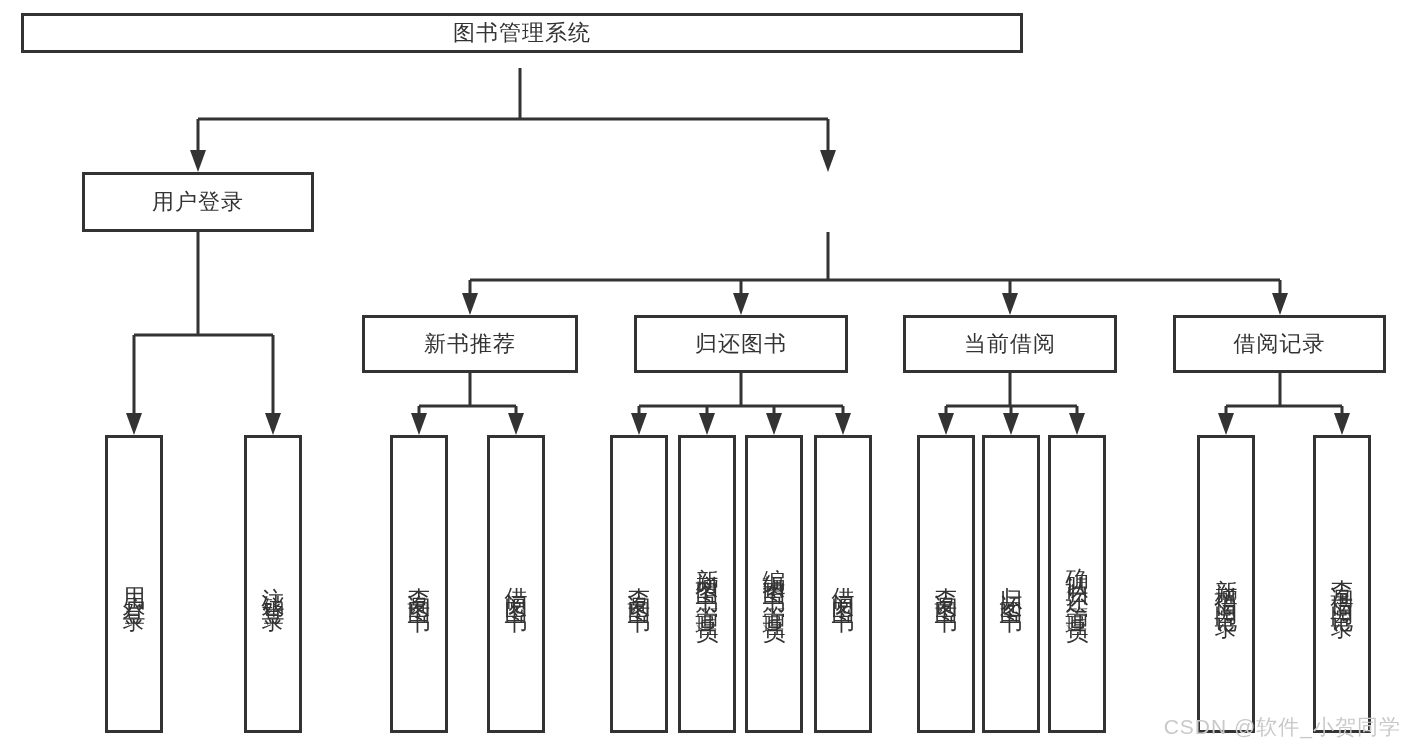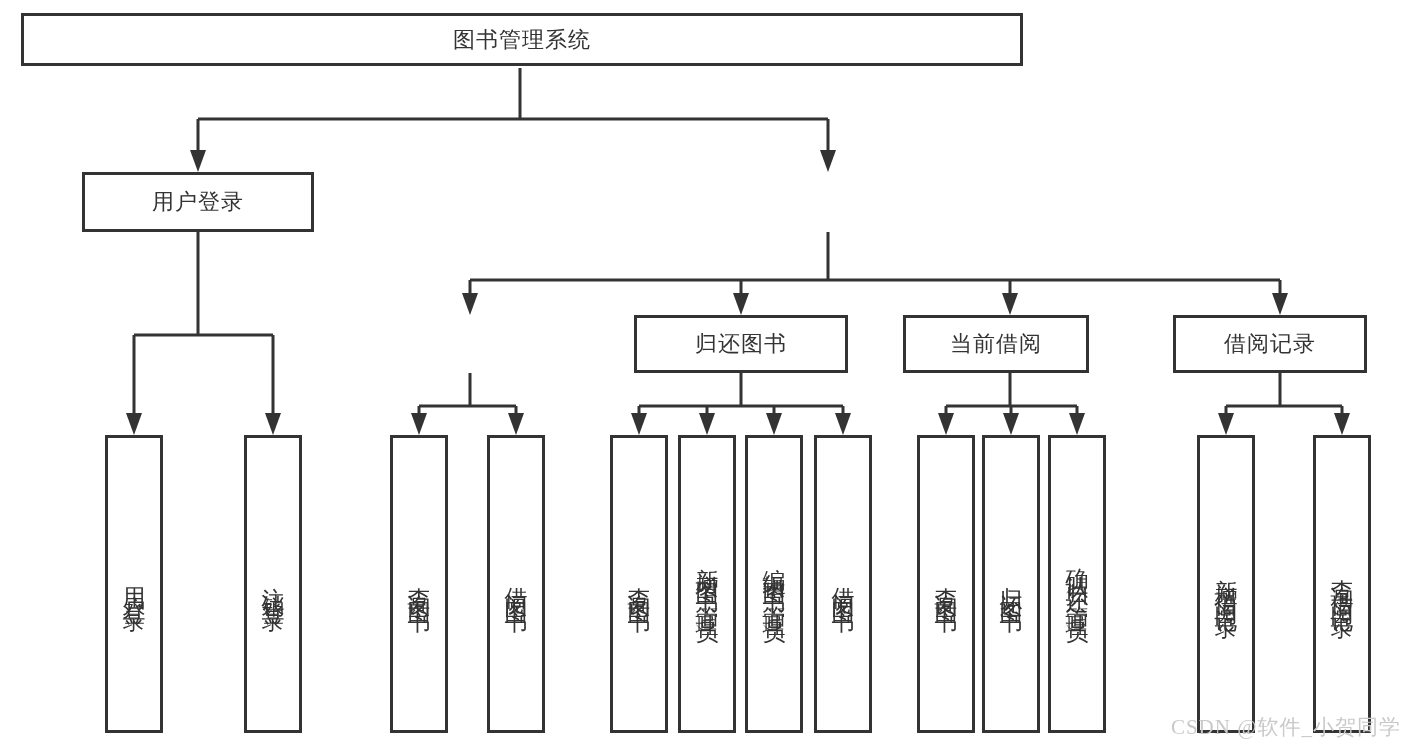--- a/index.html
+++ b/index.html
@@ -21,21 +21,21 @@
     border:3px solid #333333;background:#ffffff;
     display:flex;align-items:center;justify-content:center;
     width:58px;top:435px;height:298px;
   }
   .vbox span{
     writing-mode:vertical-rl;text-orientation:mixed;
     font-size:23px;letter-spacing:0.33em;line-height:1;color:#333333;
   }
   .watermark{
     position:absolute;right:4px;bottom:6px;z-index:3;
-    color:#c9c9c9;font-size:21px;letter-spacing:1px;font-family:Liberation Serif, serif;
+    color:#c9c9c9;font-size:21px;letter-spacing:1px;
   }
 </style>
 </head>
 <body>
 
 <div class="canvas">
 
   <svg class="lines" width="1405" height="747" viewBox="0 0 1405 747">
     <path fill="none" stroke="#333333" stroke-width="3" d="M520 68 V119 M198 119 H828 M198 119 V153 M828 119 V153
              M198 232 V335 M134 335 H273 M134 335 V418 M273 335 V418
@@ -60,27 +60,28 @@
       <polygon points="774,435 766,413 782,413"></polygon>
       <polygon points="843,435 835,413 851,413"></polygon>
       <polygon points="946,435 938,413 954,413"></polygon>
       <polygon points="1011,435 1003,413 1019,413"></polygon>
       <polygon points="1077,435 1069,413 1085,413"></polygon>
       <polygon points="1226,435 1218,413 1234,413"></polygon>
       <polygon points="1342,435 1334,413 1350,413"></polygon>
     </g>
   </svg>
 
-  <div class="hbox" style="left:21px;top:13px;width:1002px;height:53px">图书管理系统</div>
+  <div class="hbox" style="left:21px;top:13px;width:1002px;height:40px">图书管理系统</div>
 
   <div class="hbox" style="left:82px;top:172px;width:232px;height:60px">用户登录</div>
 
+  <div class="hbox" style="left:362px;top:315px;width:216px;height:58px">新书推荐</div>
   <div class="hbox" style="left:634px;top:315px;width:214px;height:58px">归还图书</div>
-  <div class="hbox" style="left:903px;top:315px;width:186px;height:58px">当前借阅</div>
-  <div class="hbox" style="left:1173px;top:315px;width:194px;height:58px">借阅记录</div>
+  <div class="hbox" style="left:903px;top:315px;width:214px;height:58px">当前借阅</div>
+  <div class="hbox" style="left:1173px;top:315px;width:213px;height:58px">借阅记录</div>
 
   <div class="vbox" style="left:105px">
     <span>用户登录</span>
   </div>
   <div class="vbox" style="left:244px">
     <span>注销登录</span>
   </div>
 
   <div class="vbox" style="left:390px">
     <span>查询图书</span>

